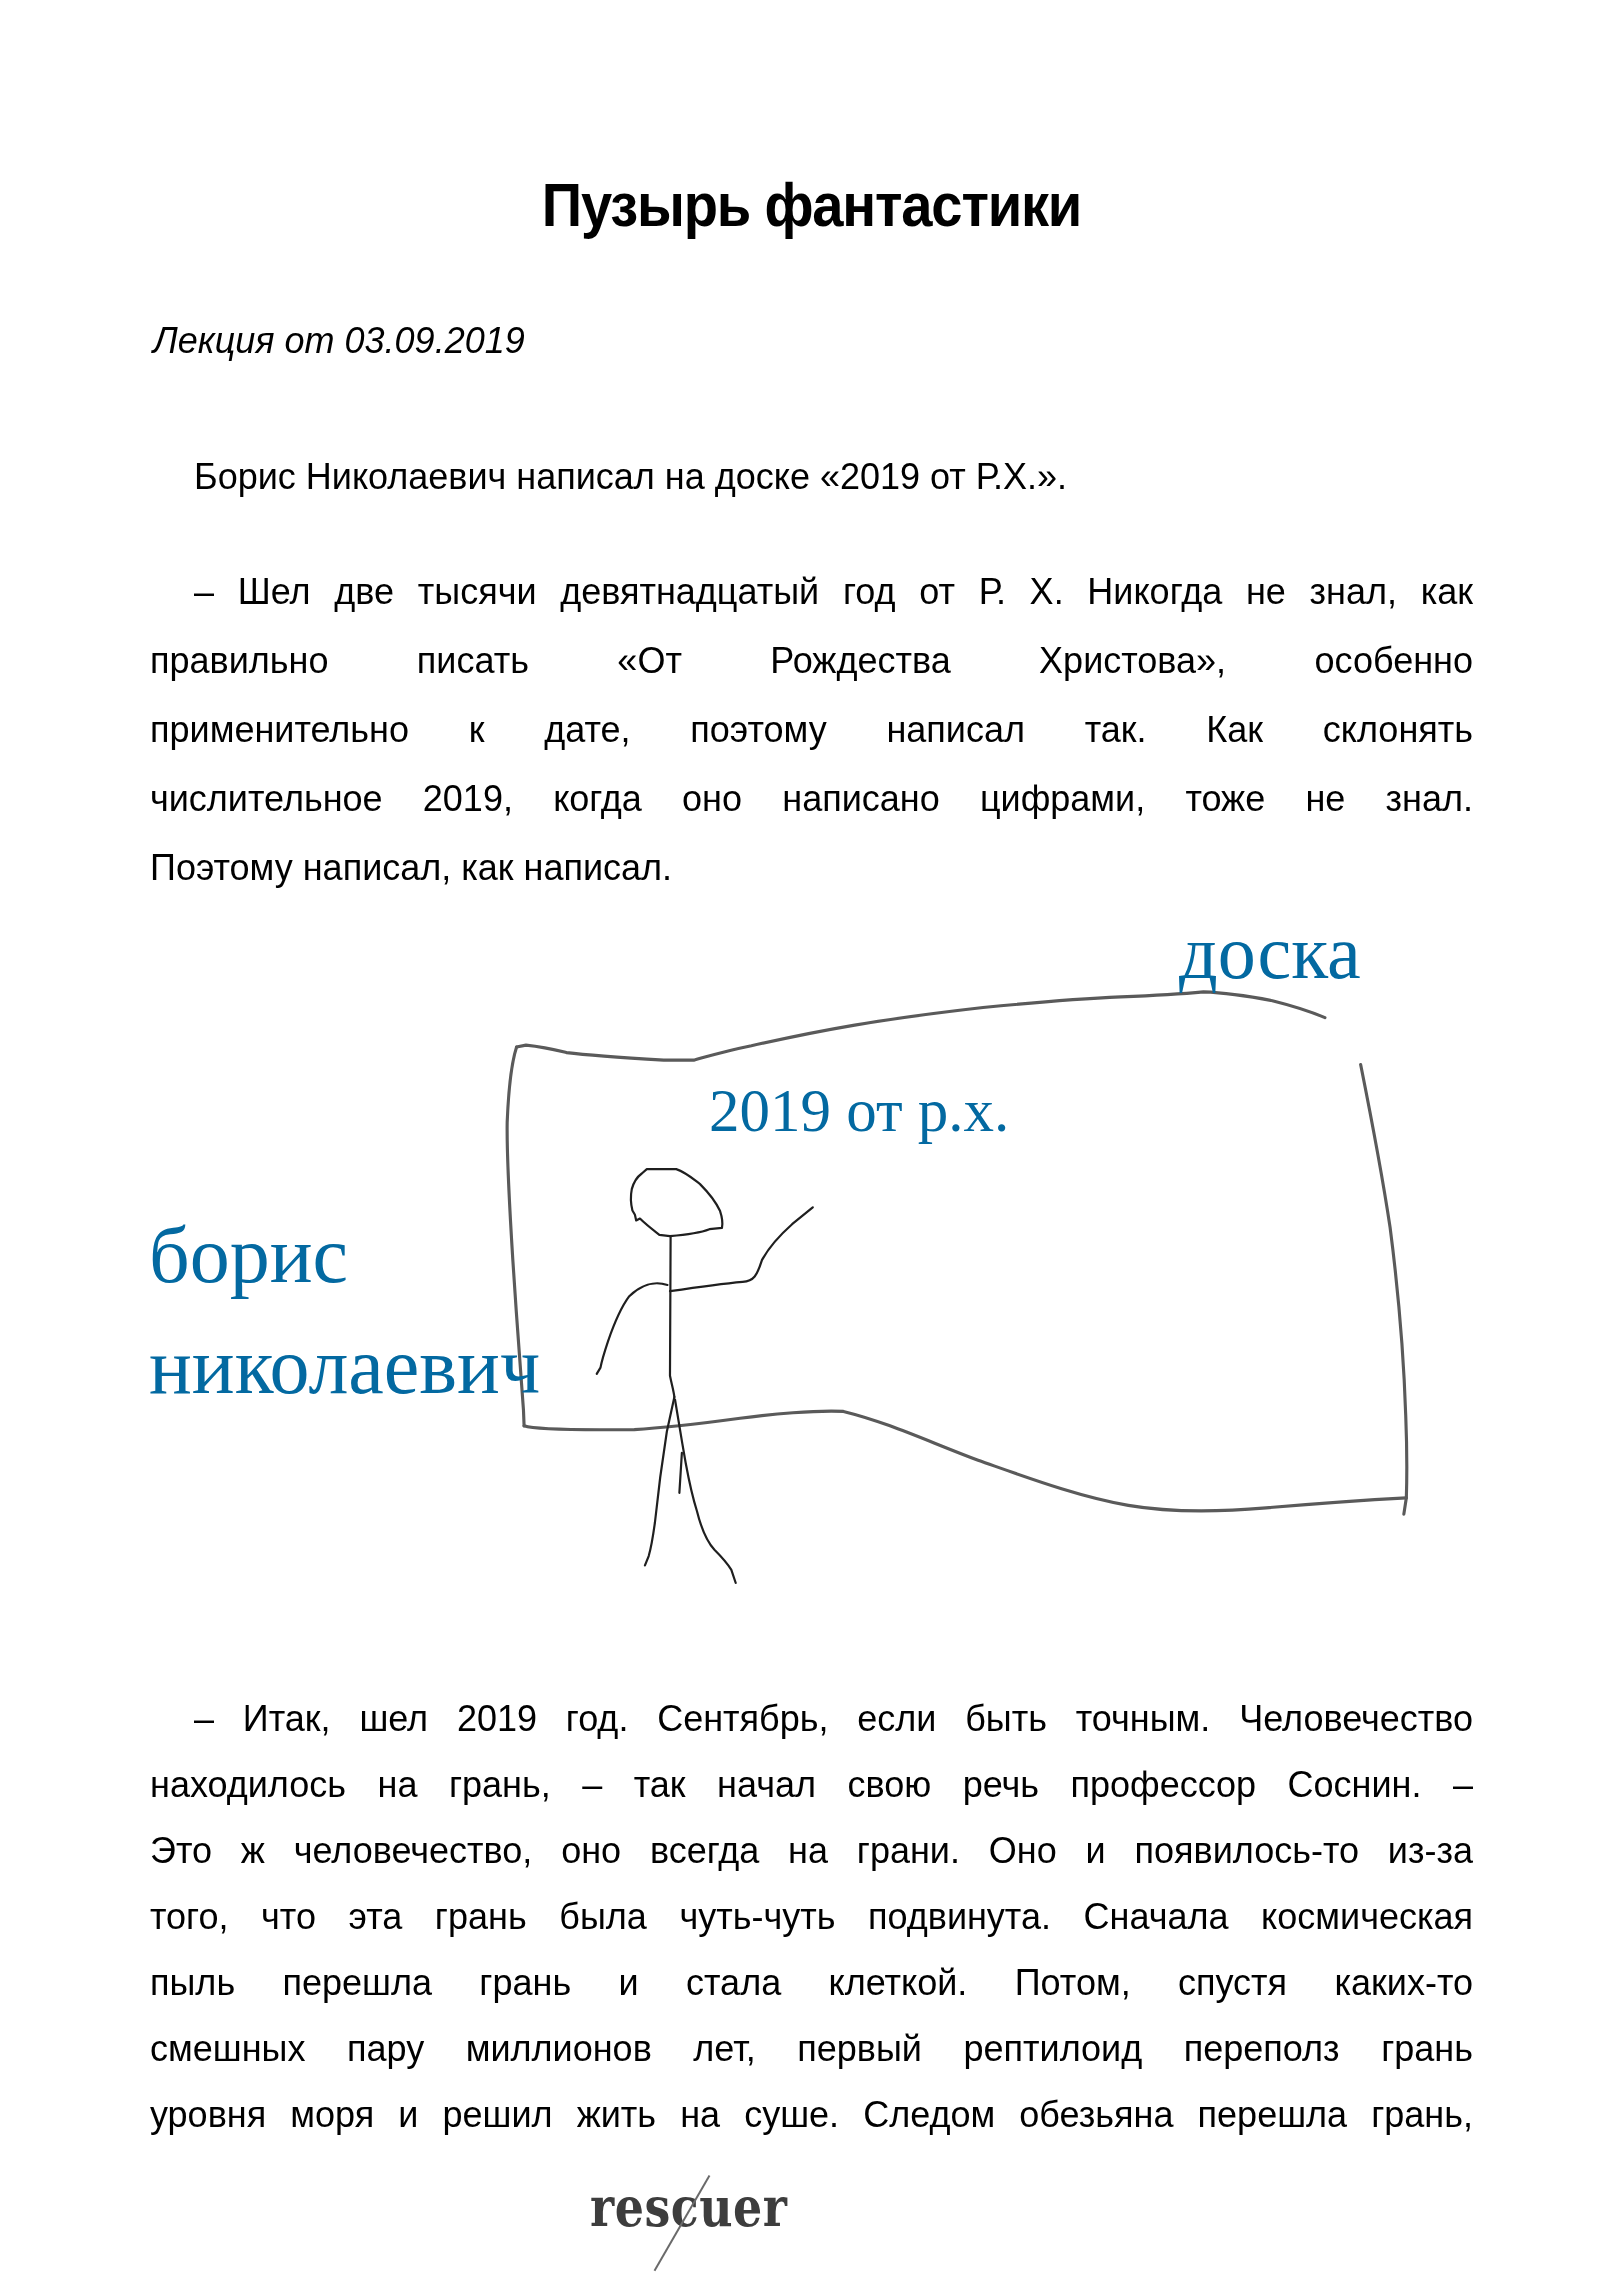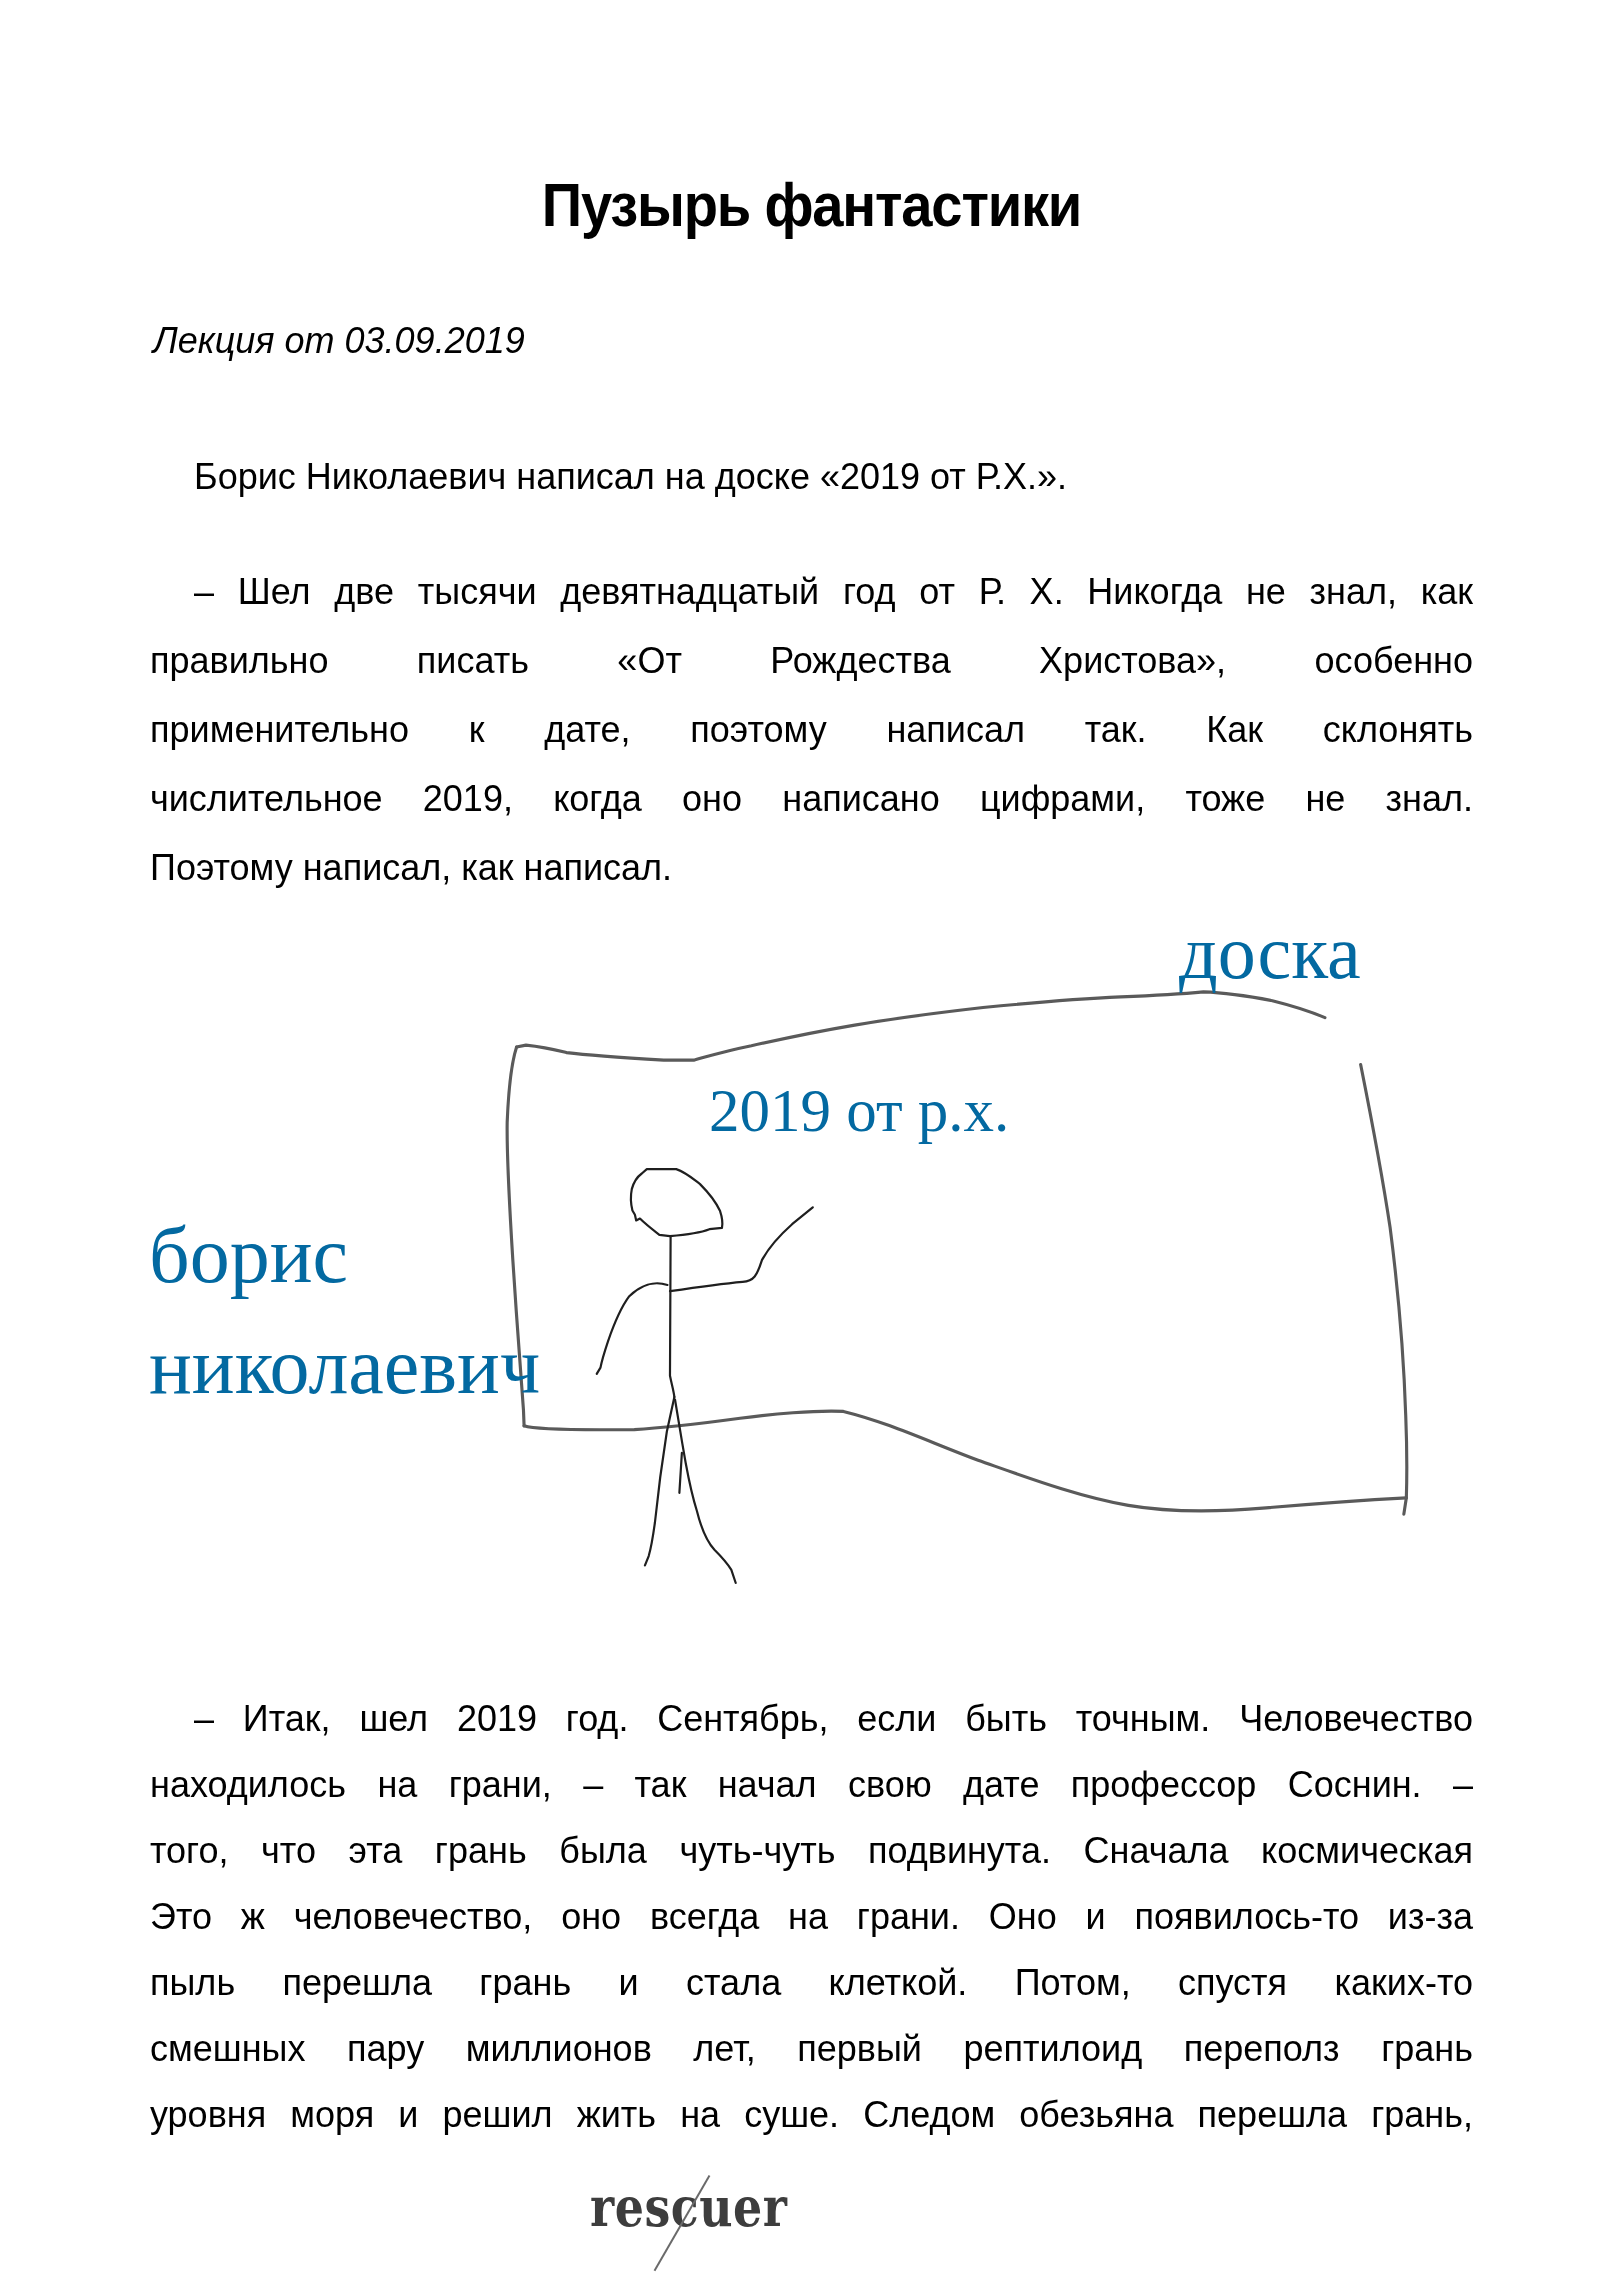--- a/index.html
+++ b/index.html
@@ -161,23 +161,23 @@
     </g>
   </svg>
 
   <div class="sk-label" id="lbl-doska">доска</div>
   <div class="sk-label" id="lbl-chalk">2019 от р.х.</div>
   <div class="sk-label" id="lbl-boris">борис</div>
   <div class="sk-label" id="lbl-nikolaevich">николаевич</div>
 
   <div class="para p3" style="top:1686px;">
     <div class="jln indent">– Итак, шел 2019 год. Сентябрь, если быть точным. Человечество</div>
-    <div class="jln">находилось на грани, – так начал свою дате профессор Соснин. –</div>
+    <div class="jln">находилось на грань, – так начал свою речь профессор Соснин. –</div>
+    <div class="jln">Это ж человечество, оно всегда на грани. Оно и появилось-то из-за</div>
     <div class="jln">того, что эта грань была чуть-чуть подвинута. Сначала космическая</div>
-    <div class="jln">Это ж человечество, оно всегда на грани. Оно и появилось-то из-за</div>
     <div class="jln">пыль перешла грань и стала клеткой. Потом, спустя каких-то</div>
     <div class="jln">смешных пару миллионов лет, первый рептилоид переполз грань</div>
     <div class="jln">уровня моря и решил жить на суше. Следом обезьяна перешла грань,</div>
   </div>
 
   <div class="watermark">rescuer</div>
   <div class="wm-slash"></div>
 
 </div>
 

